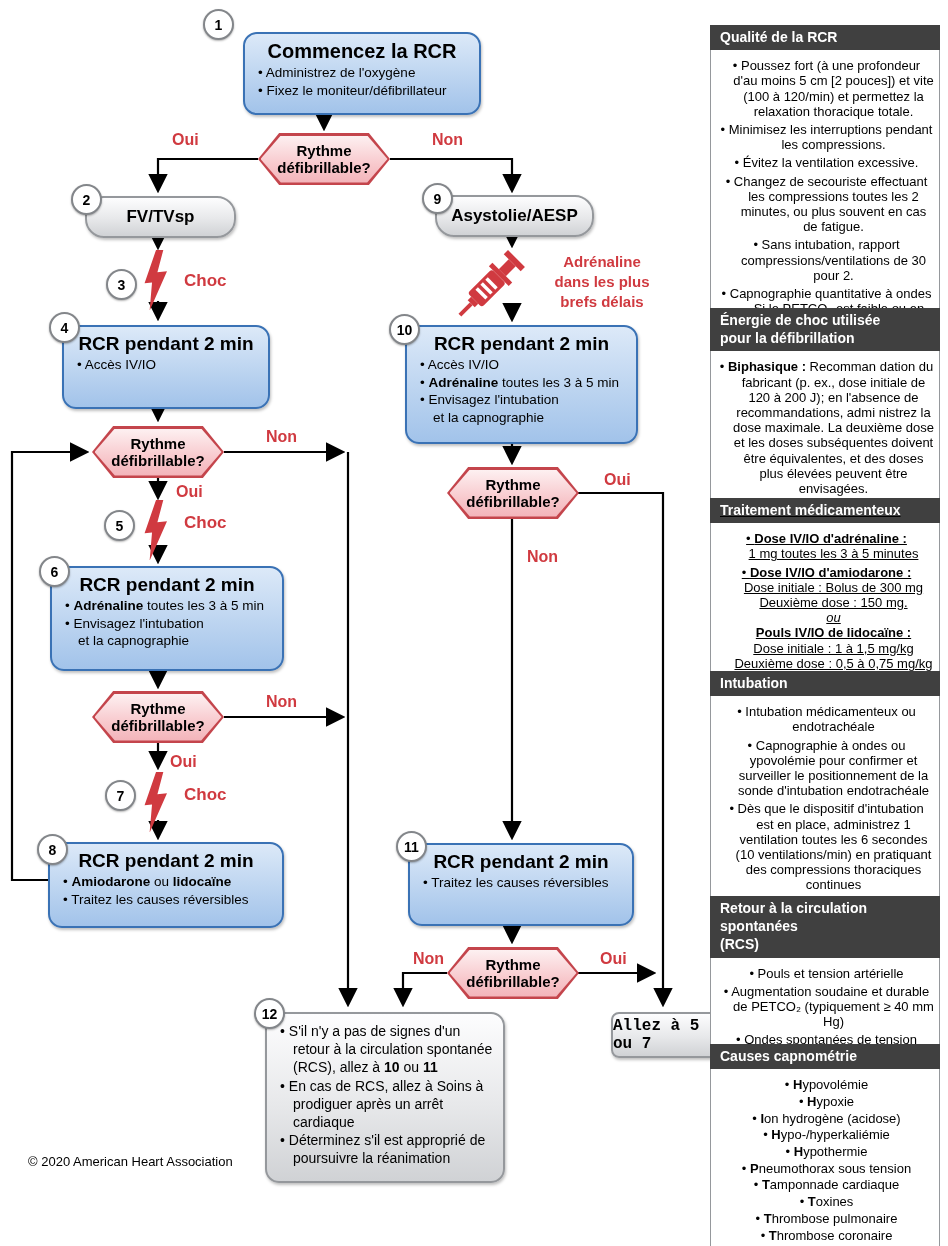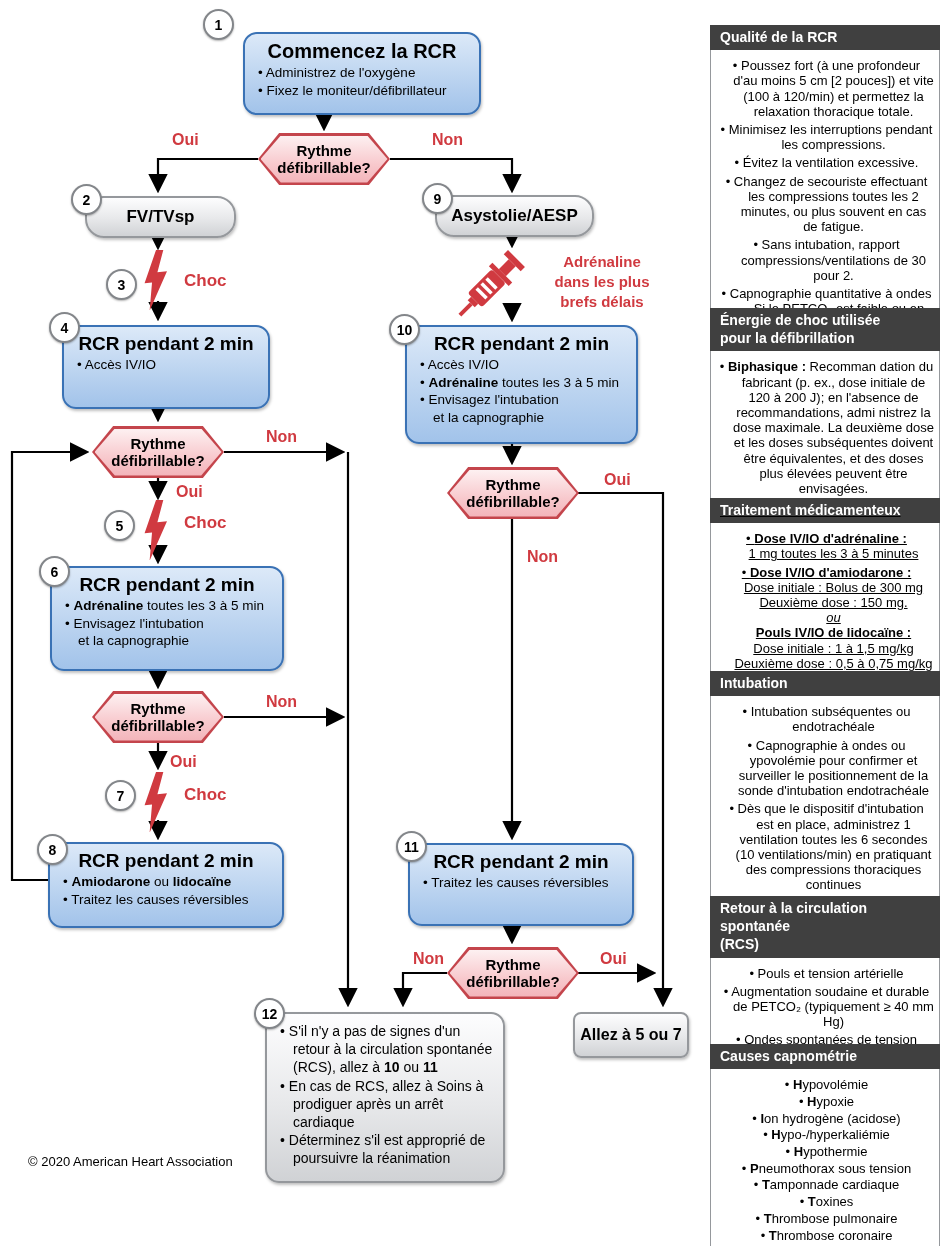--- a/index.html
+++ b/index.html
@@ -214,21 +214,21 @@
   <span class="rl" style="left:600px;top:950px;">Oui</span>
 
   <div class="bx grayb" style="left:265px;top:1012px;width:224px;height:153px;padding:8px 6px 6px 6px;">
     <ul style="font-size:14px;">
         <li>S'il n'y a pas de signes d'un retour à la circulation spontanée (RCS), allez à <b>10</b> ou <b>11</b></li>
         <li>En cas de RCS, allez à Soins à prodiguer après un arrêt cardiaque</li>
         <li>Déterminez s'il est approprié de poursuivre la réanimation</li>
       </ul>
   </div>
 
-  <div class="bx grayb pill" style="left:573px;top:1012px;width:112px;height:42px;border-radius:8px;font-size:16px;">
+  <div class="bx grayb pill" style="left:611px;top:1012px;width:112px;height:42px;border-radius:8px;font-size:16px;font-family:Liberation Mono, monospace;">
     <span>Allez à 5 ou 7</span>
   </div>
 
   <div class="num" style="left:203px;top:9px;">1</div>
   <div class="num" style="left:71px;top:184px;">2</div>
   <div class="num" style="left:106px;top:269px;">3</div>
   <div class="num" style="left:49px;top:312px;">4</div>
   <div class="num" style="left:104px;top:510px;">5</div>
   <div class="num" style="left:39px;top:556px;">6</div>
   <div class="num" style="left:105px;top:780px;">7</div>
@@ -278,29 +278,29 @@
 Dose initiale : 1 à 1,5 mg/kg
 Deuxième dose : 0,5 à 0,75 mg/kg</li>
         </ul>
     </div>
   </div>
 
   <div class="panel" id="panel-airway" style="top:671px;">
     <div class="ph">Intubation</div>
     <div class="pb">
       <ul>
-          <li>Intubation subséquentes ou endotrachéale</li>
+          <li>Intubation médicamenteux ou endotrachéale</li>
           <li>Capnographie à ondes ou ypovolémie pour confirmer et surveiller le positionnement de la sonde d'intubation endotrachéale</li>
           <li>Dès que le dispositif d'intubation est en place, administrez 1 ventilation toutes les 6 secondes (10 ventilations/min) en pratiquant des compressions thoraciques continues</li>
         </ul>
     </div>
   </div>
 
   <div class="panel" id="panel-rosc" style="top:896px;">
-    <div class="ph">Retour à la circulation spontanée
+    <div class="ph">Retour à la circulation spontanées
 (RCS)</div>
     <div class="pb">
       <ul>
           <li>Pouls et tension artérielle</li>
           <li>Augmentation soudaine et durable de PETCO₂ (typiquement ≥ 40 mm Hg)</li>
           <li>Ondes spontanées de tension artérielle avec surveillance intra-artérielle</li>
         </ul>
     </div>
   </div>
 

